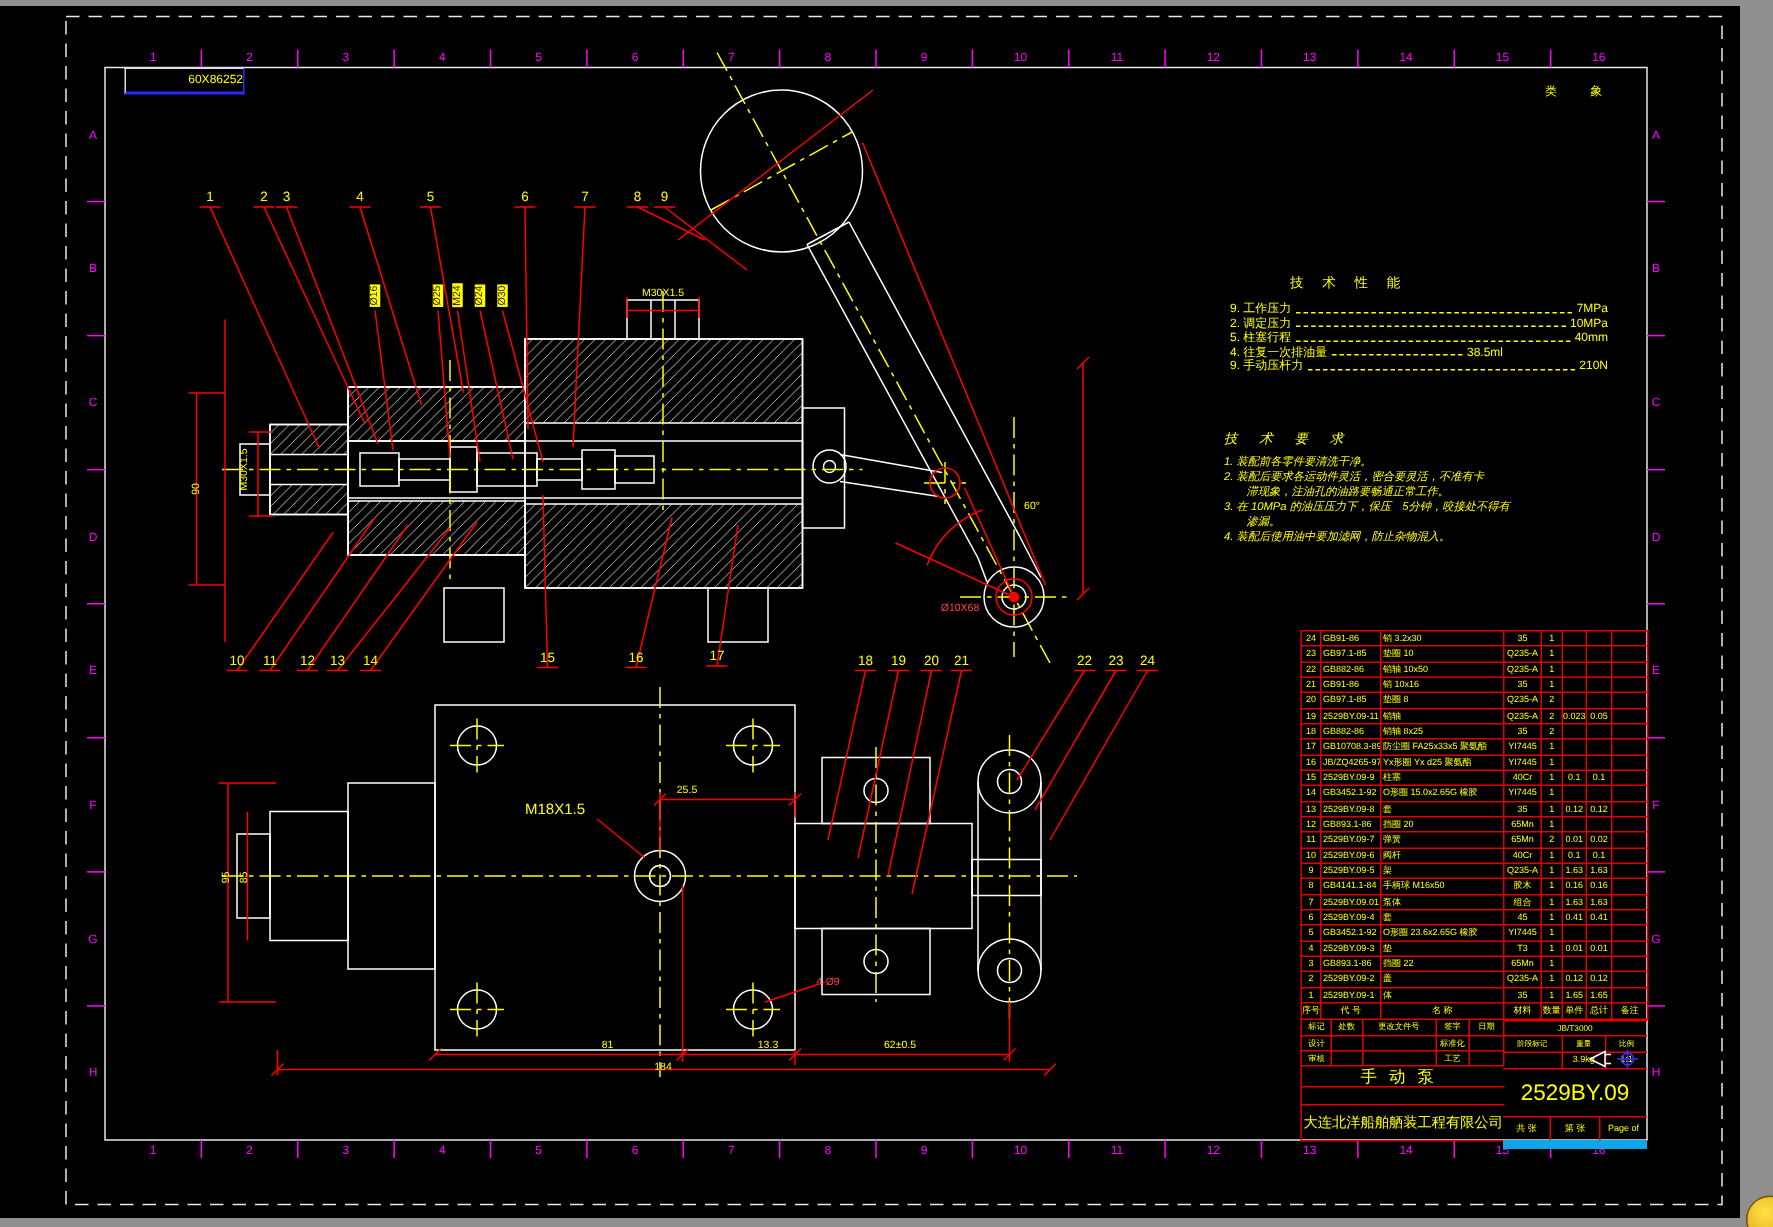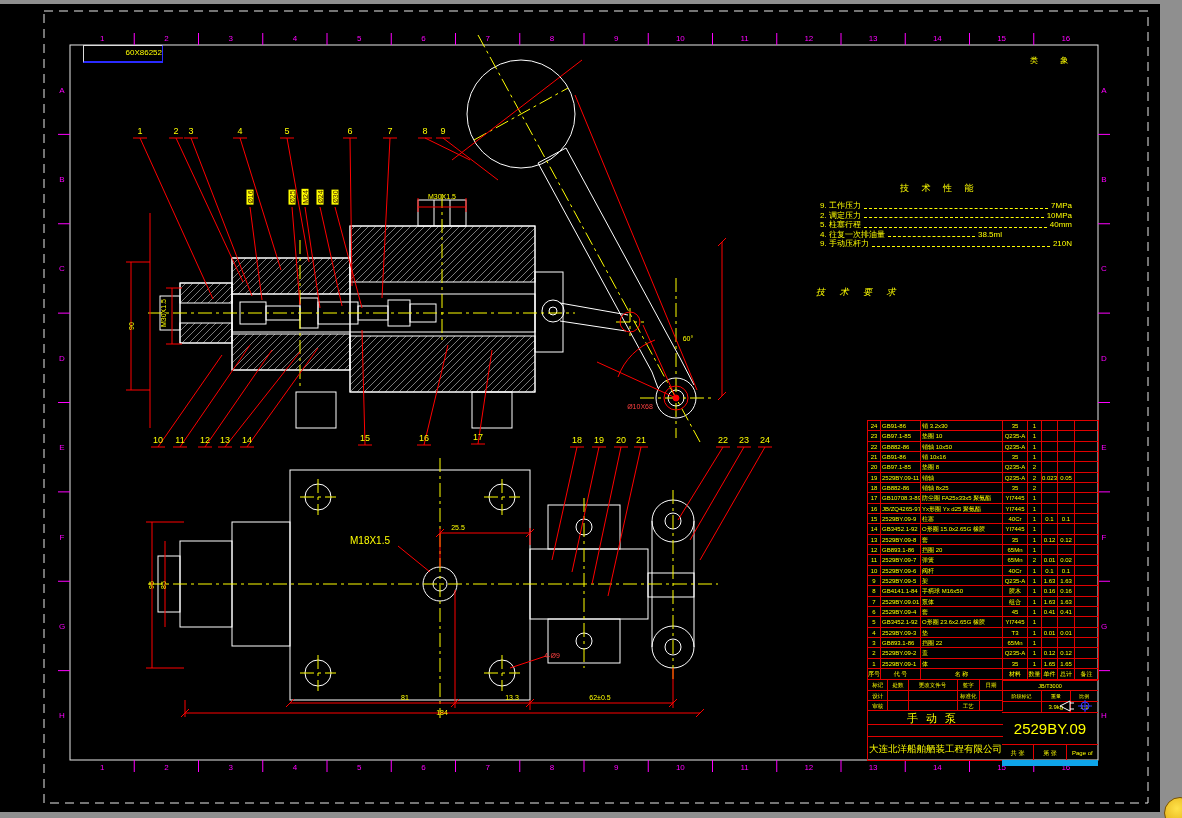--- a/index.html
+++ b/index.html
@@ -18,21 +18,21 @@
   .dim.red{color:#ff4040;}
   .dim.hl{background:#ffff00;color:#402000;padding:0 1px;}
   .dim.big{font-size:10px;}
   .callout{position:absolute;color:#ffff00;font-size:9px;transform:translate(-50%,-50%);}
   #sheet-label{position:absolute;left:70px;top:45px;width:78px;height:15px;
     border:1px solid #dcdcdc;border-bottom:2px solid #2a2aff;border-right:1px solid #2a2aff;
     color:#ffff00;font-size:8px;text-align:right;line-height:14px;margin-left:13px;}
   #corner-note{position:absolute;left:1030px;top:55px;color:#ffff00;font-size:8px;letter-spacing:10px;}
   
   #specs{position:absolute;left:820px;top:182px;width:252px;color:#ffff00;}
-  #specs .t{font-size:9px;letter-spacing:5px;margin-left:80px;margin-bottom:6px;}
+  #specs .t{font-size:9px;letter-spacing:5px;margin-left:40px;margin-bottom:6px;}
   .spec-row{display:flex;align-items:flex-end;font-size:8px;line-height:9.5px;}
   .spec-row .fill{flex:1;border-bottom:1px dashed #ffff00;margin:0 3px 2px 3px;}
   
   #notes{position:absolute;left:816px;top:286px;width:274px;color:#ffff00;font-style:italic;}
   #notes .t{font-size:9px;letter-spacing:6px;margin-bottom:4px;}
   #notes .ln{font-size:7.5px;line-height:10px;white-space:pre;}
   
   #bom{position:absolute;left:867px;top:420px;width:231px;height:260px;
     border-left:1px solid #e00000;color:#ffff00;font-size:6px;}
   .bom-row{display:grid;grid-template-columns:13px 40px 82px 25px 14px 16px 17px 24px;height:10.33px;}
@@ -442,20 +442,28 @@
         <div class="spec-row">
           <div>9. 手动压杆力</div>
           <div class="fill"></div>
           <div>210N</div>
         </div>
       </div>
   </div>
 
   <div id="notes">
     <div class="t">技 术 要 求</div>
+    <div id="note-lines">
+        <div class="ln">1. 装配前各零件要清洗干净。</div>
+        <div class="ln">2. 装配后要求各运动件灵活，密合要灵活，不准有卡</div>
+        <div class="ln">　　滞现象，注油孔的油路要畅通正常工作。</div>
+        <div class="ln">3. 在 10MPa 的油压压力下，保压　5分钟，咬接处不得有</div>
+        <div class="ln">　　渗漏。</div>
+        <div class="ln">4. 装配后使用油中要加滤网，防止杂物混入。</div>
+      </div>
   </div>
 
   <div id="bom">
       <div class="bom-row">
         <div class="bom-cell num">24</div>
         <div class="bom-cell">GB91-86</div>
         <div class="bom-cell">销 3.2x30</div>
         <div class="bom-cell num">35</div>
         <div class="bom-cell num">1</div>
         <div class="bom-cell num"></div>

